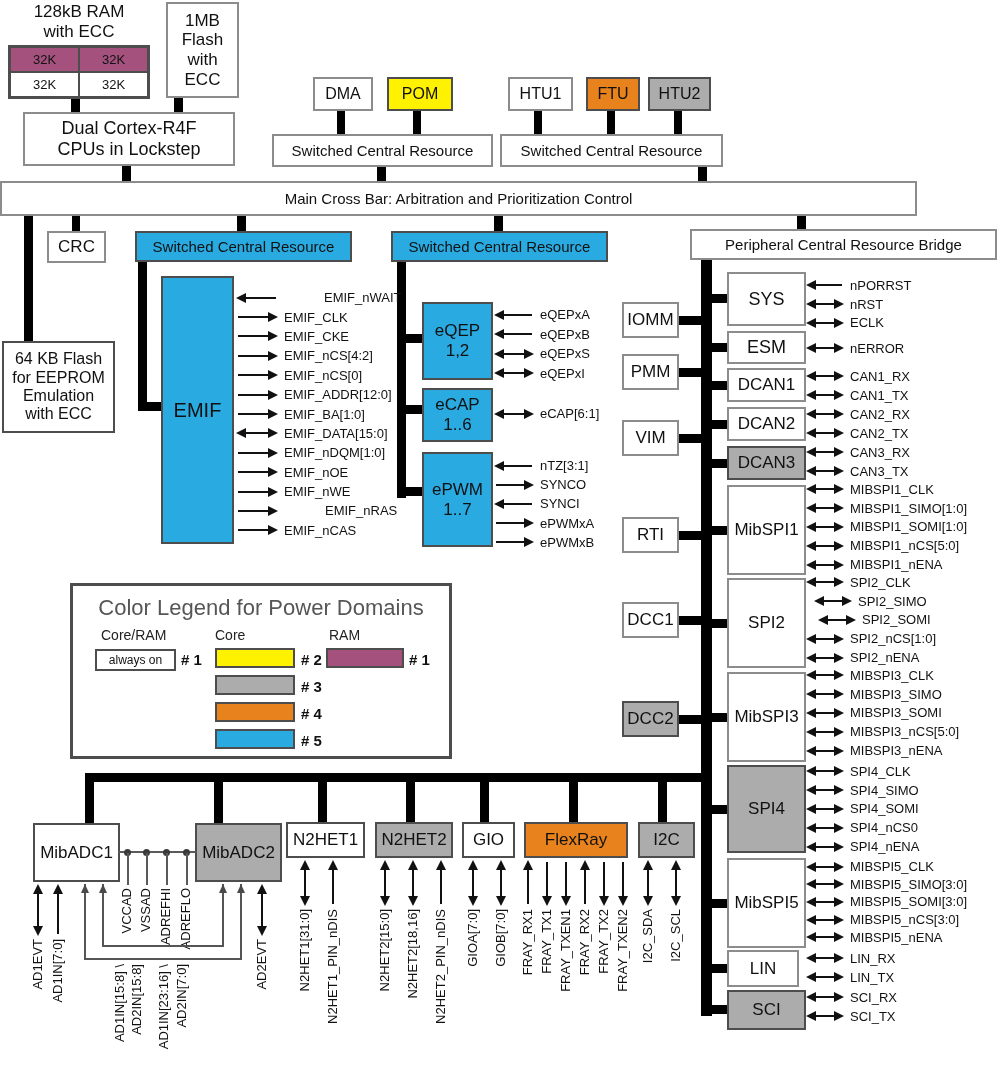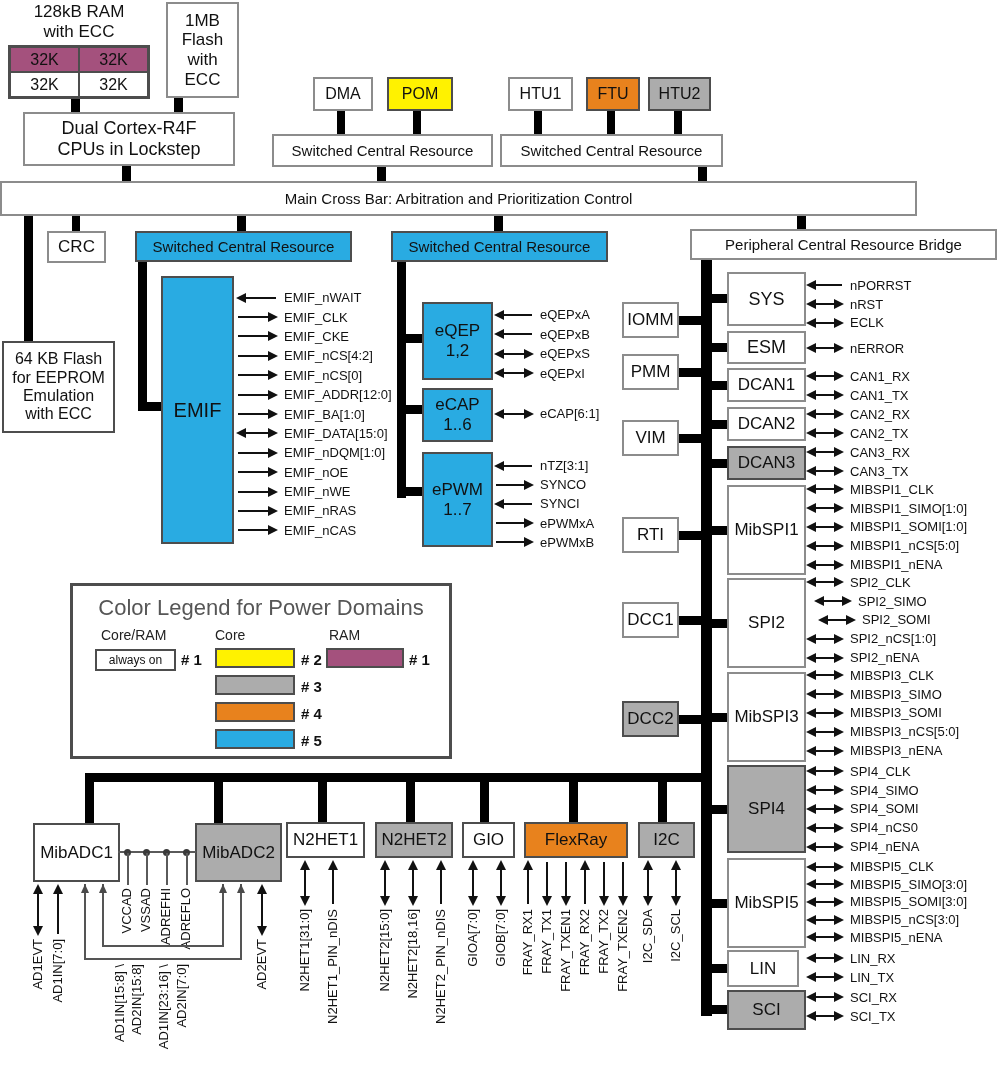--- a/index.html
+++ b/index.html
@@ -49,21 +49,21 @@
   .vlabel.abs{position:absolute;margin:0;}
   
   .tl{position:absolute;background:#5a5a5a;}
   .dot{position:absolute;width:7px;height:7px;border-radius:50%;background:#3a3a3a;}
   .uroute{position:absolute;border:2px solid #555;border-top:none;box-sizing:border-box;}
   .thead{position:absolute;width:0;height:0;
     border-left:4px solid transparent;border-right:4px solid transparent;border-bottom:9px solid #4a4a4a;}
   
   .ramgrid{position:absolute;left:8px;top:45px;width:142px;height:54px;box-sizing:border-box;
     border:2px solid #4d4d4d;display:grid;grid-template-columns:1fr 1fr;grid-template-rows:1fr 1fr;}
-  .ramcell{display:flex;align-items:center;justify-content:center;font-size:16px;box-sizing:border-box;
+  .ramcell{display:flex;align-items:center;justify-content:center;font-size:13px;box-sizing:border-box;
     border:1px solid #4d4d4d;}
   
   .legend{position:absolute;left:70px;top:583px;width:382px;height:176px;box-sizing:border-box;
     border:3px solid #4d4d4d;}
   .leg-title{position:absolute;left:0;top:9px;width:100%;text-align:center;font-size:22px;color:#565656;}
   .leg-col{position:absolute;font-size:14px;color:#222;}
   .swatch{position:absolute;width:80px;height:20px;box-sizing:border-box;border:2px solid #4d4d4d;}
   .rank{position:absolute;font-size:15px;font-weight:bold;white-space:nowrap;}
   .alwayson{position:absolute;left:22px;top:63px;width:81px;height:22px;box-sizing:border-box;
     border:2px solid #4d4d4d;display:flex;align-items:center;justify-content:center;font-size:12px;}
@@ -154,21 +154,21 @@
   <div class="bx b-dark f-blue fs15" style="left:391px;top:231px;width:217px;height:31px;">Switched Central Resource</div>
   <div class="bx b-gray fs15" style="left:690px;top:229px;width:307px;height:31px;">Peripheral Central Resource Bridge</div>
   <div class="bx b-dark ml" style="left:2px;top:341px;width:113px;height:92px;font-size:16px;">64 KB Flash
 for EEPROM
 Emulation
 with ECC</div>
 
   <div class="bx b-dark f-blue fs20" style="left:161px;top:276px;width:73px;height:268px;">EMIF</div>
   <div class="sigcol" style="left:236px;top:288px;">
 
-      <div class="sigrow" style="height:19.4px;">
+      <div class="sigrow" style="height:19.4px;gap:40px;">
         <span class="arr w42" data-dir="in"></span>
         <span class="name">EMIF_nWAIT</span>
       </div>
 
       <div class="sigrow" style="height:19.4px;">
         <span class="arr w42" data-dir="out"></span>
         <span class="name">EMIF_CLK</span>
       </div>
 
       <div class="sigrow" style="height:19.4px;">
@@ -209,21 +209,21 @@
       <div class="sigrow" style="height:19.4px;">
         <span class="arr w42" data-dir="out"></span>
         <span class="name">EMIF_nOE</span>
       </div>
 
       <div class="sigrow" style="height:19.4px;">
         <span class="arr w42" data-dir="out"></span>
         <span class="name">EMIF_nWE</span>
       </div>
 
-      <div class="sigrow" style="height:19.4px;">
+      <div class="sigrow" style="height:19.4px;gap:41px;">
         <span class="arr w42" data-dir="out"></span>
         <span class="name">EMIF_nRAS</span>
       </div>
 
       <div class="sigrow" style="height:19.4px;">
         <span class="arr w42" data-dir="out"></span>
         <span class="name">EMIF_nCAS</span>
       </div>
     </div>
 

